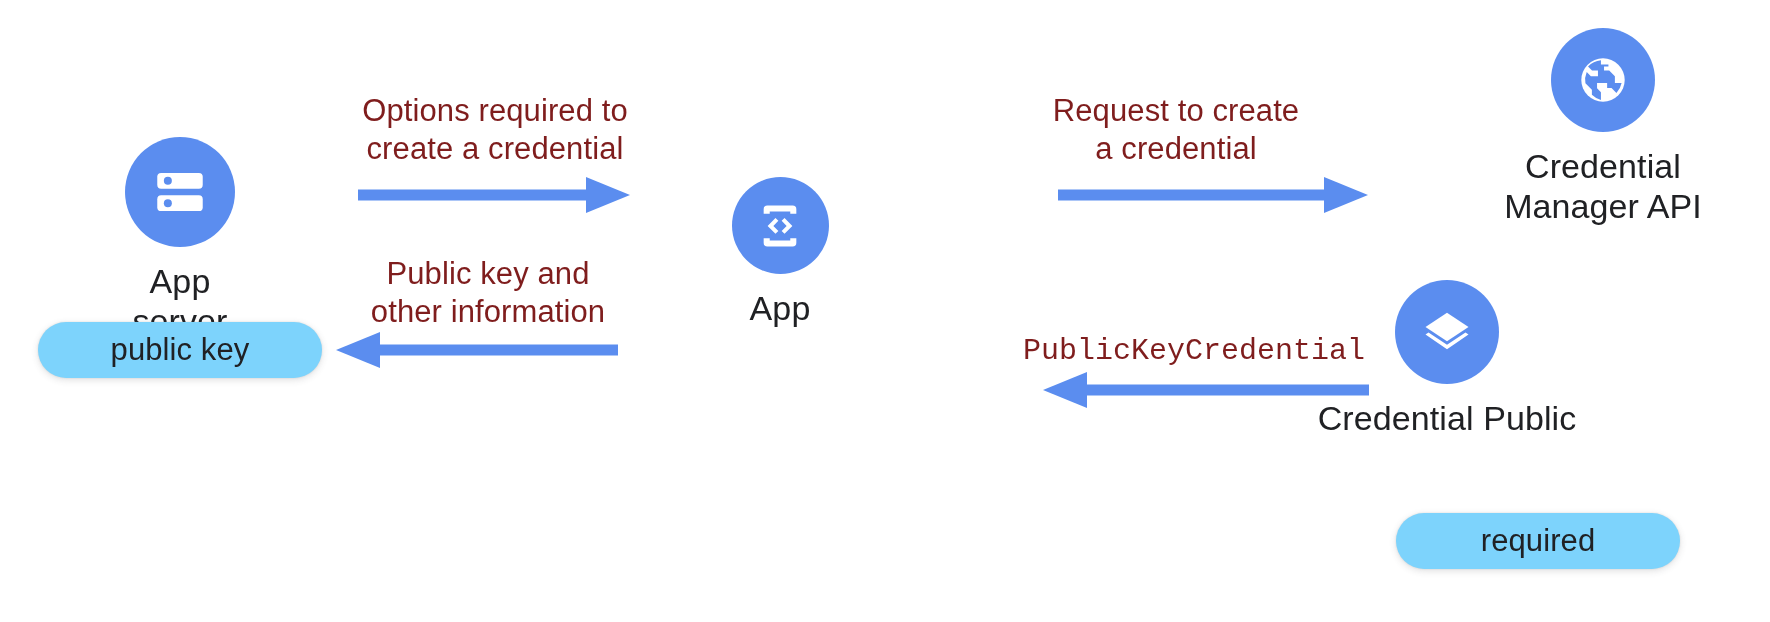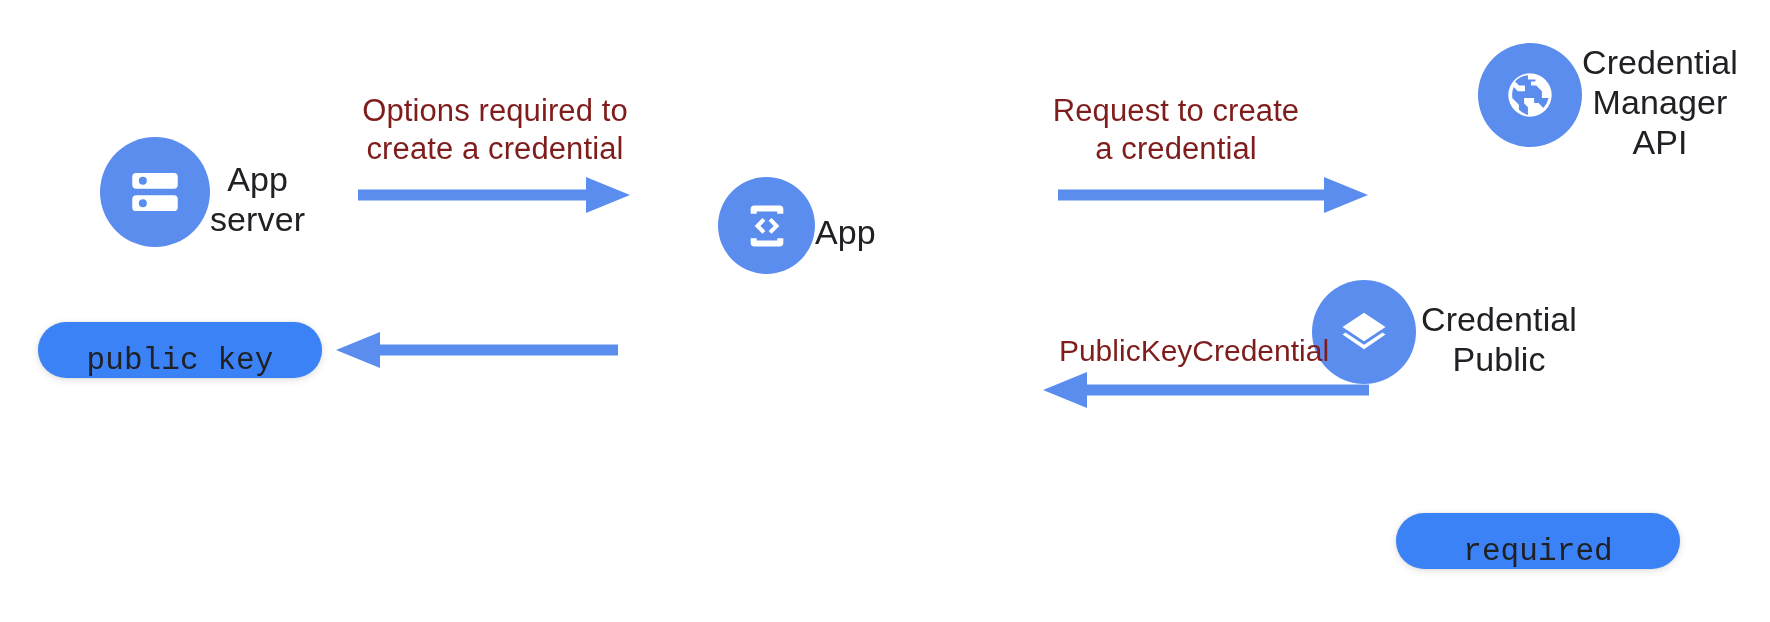--- a/index.html
+++ b/index.html
@@ -16,21 +16,21 @@
     width: 1770px;
     height: 622px;
     background: #ffffff;
     overflow: hidden;
   }
 
   
   .node {
     position: absolute;
     display: flex;
-    flex-direction: row;
+    flex-direction: column;
     align-items: center;
   }
   .node-circle {
     border-radius: 50%;
     background: #5b8def;
     display: flex;
     align-items: center;
     justify-content: center;
     flex: none;
   }
@@ -41,44 +41,43 @@
     line-height: 1.18;
     text-align: center;
     letter-spacing: 0.1px;
     white-space: pre-line;
     font-weight: 400;
   }
 
   
   .pill {
     position: absolute;
-    background: #3b82f6;
+    background: #7dd3fc;
     border-radius: 999px;
     box-shadow: 0 2px 7px rgba(60,64,67,0.16), 0 0 2px rgba(60,64,67,0.14);
     display: flex;
-    align-items: flex-end;
+    align-items: center;
     justify-content: center;
     color: #202124;
     font-size: 31px;
     letter-spacing: 0.1px;
-    font-family: Liberation Mono, monospace;
   }
 
   
   .arrow-label {
     position: absolute;
     text-align: center;
     color: #7f1d1d;
     font-size: 31px;
     line-height: 1.22;
     white-space: pre-line;
     letter-spacing: 0.1px;
   }
   .arrow-label.mono {
-    font-family: Liberation Sans, sans-serif;
+    font-family: Liberation Mono, monospace;
     font-size: 30px;
     letter-spacing: 0px;
   }
 
   
   .arrow {
     position: absolute;
   }
   .arrow svg { display: block; }
 </style>
@@ -142,20 +141,22 @@
 
   <div class="arrow-label" style="left:345px; top:92px; width:300px;">Options required to
 create a credential</div>
   <div class="arrow" style="left:358px; top:175px;">
     <svg width="272" height="40" viewBox="0 0 272 40">
       <rect x="0" y="14.5" width="228" height="11" fill="#5b8def"></rect>
       <polygon points="228,2 272,20 228,38" fill="#5b8def"></polygon>
     </svg>
   </div>
 
+  <div class="arrow-label" style="left:348px; top:255px; width:280px;">Public key and
+other information</div>
   <div class="arrow" style="left:336px; top:330px;">
     <svg width="282" height="40" viewBox="0 0 282 40">
       <rect x="44" y="14.5" width="238" height="11" fill="#5b8def"></rect>
       <polygon points="44,2 0,20 44,38" fill="#5b8def"></polygon>
     </svg>
   </div>
 
   <div class="arrow-label" style="left:1026px; top:92px; width:300px;">Request to create
 a credential</div>
   <div class="arrow" style="left:1058px; top:175px;">

